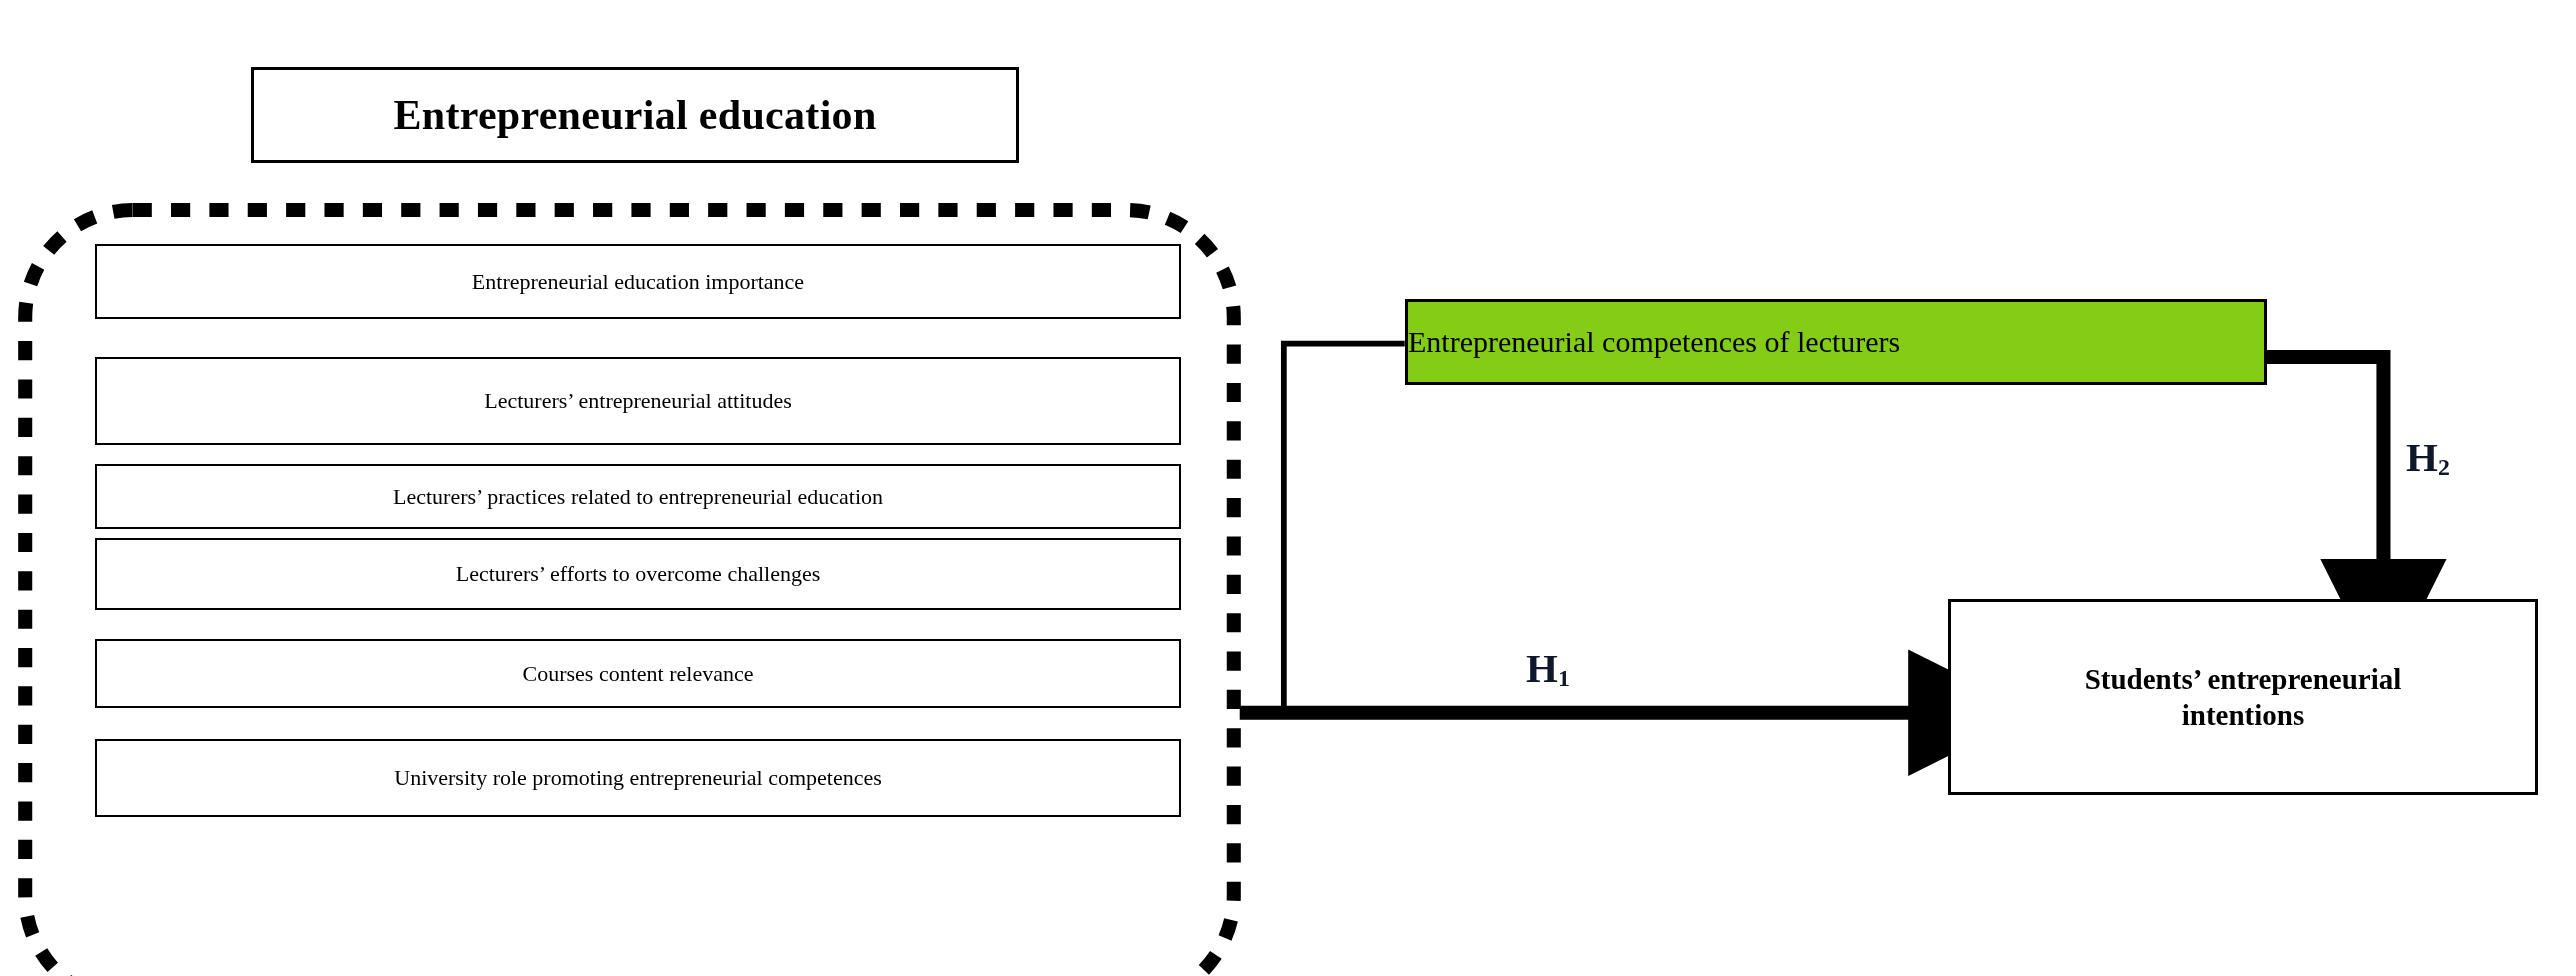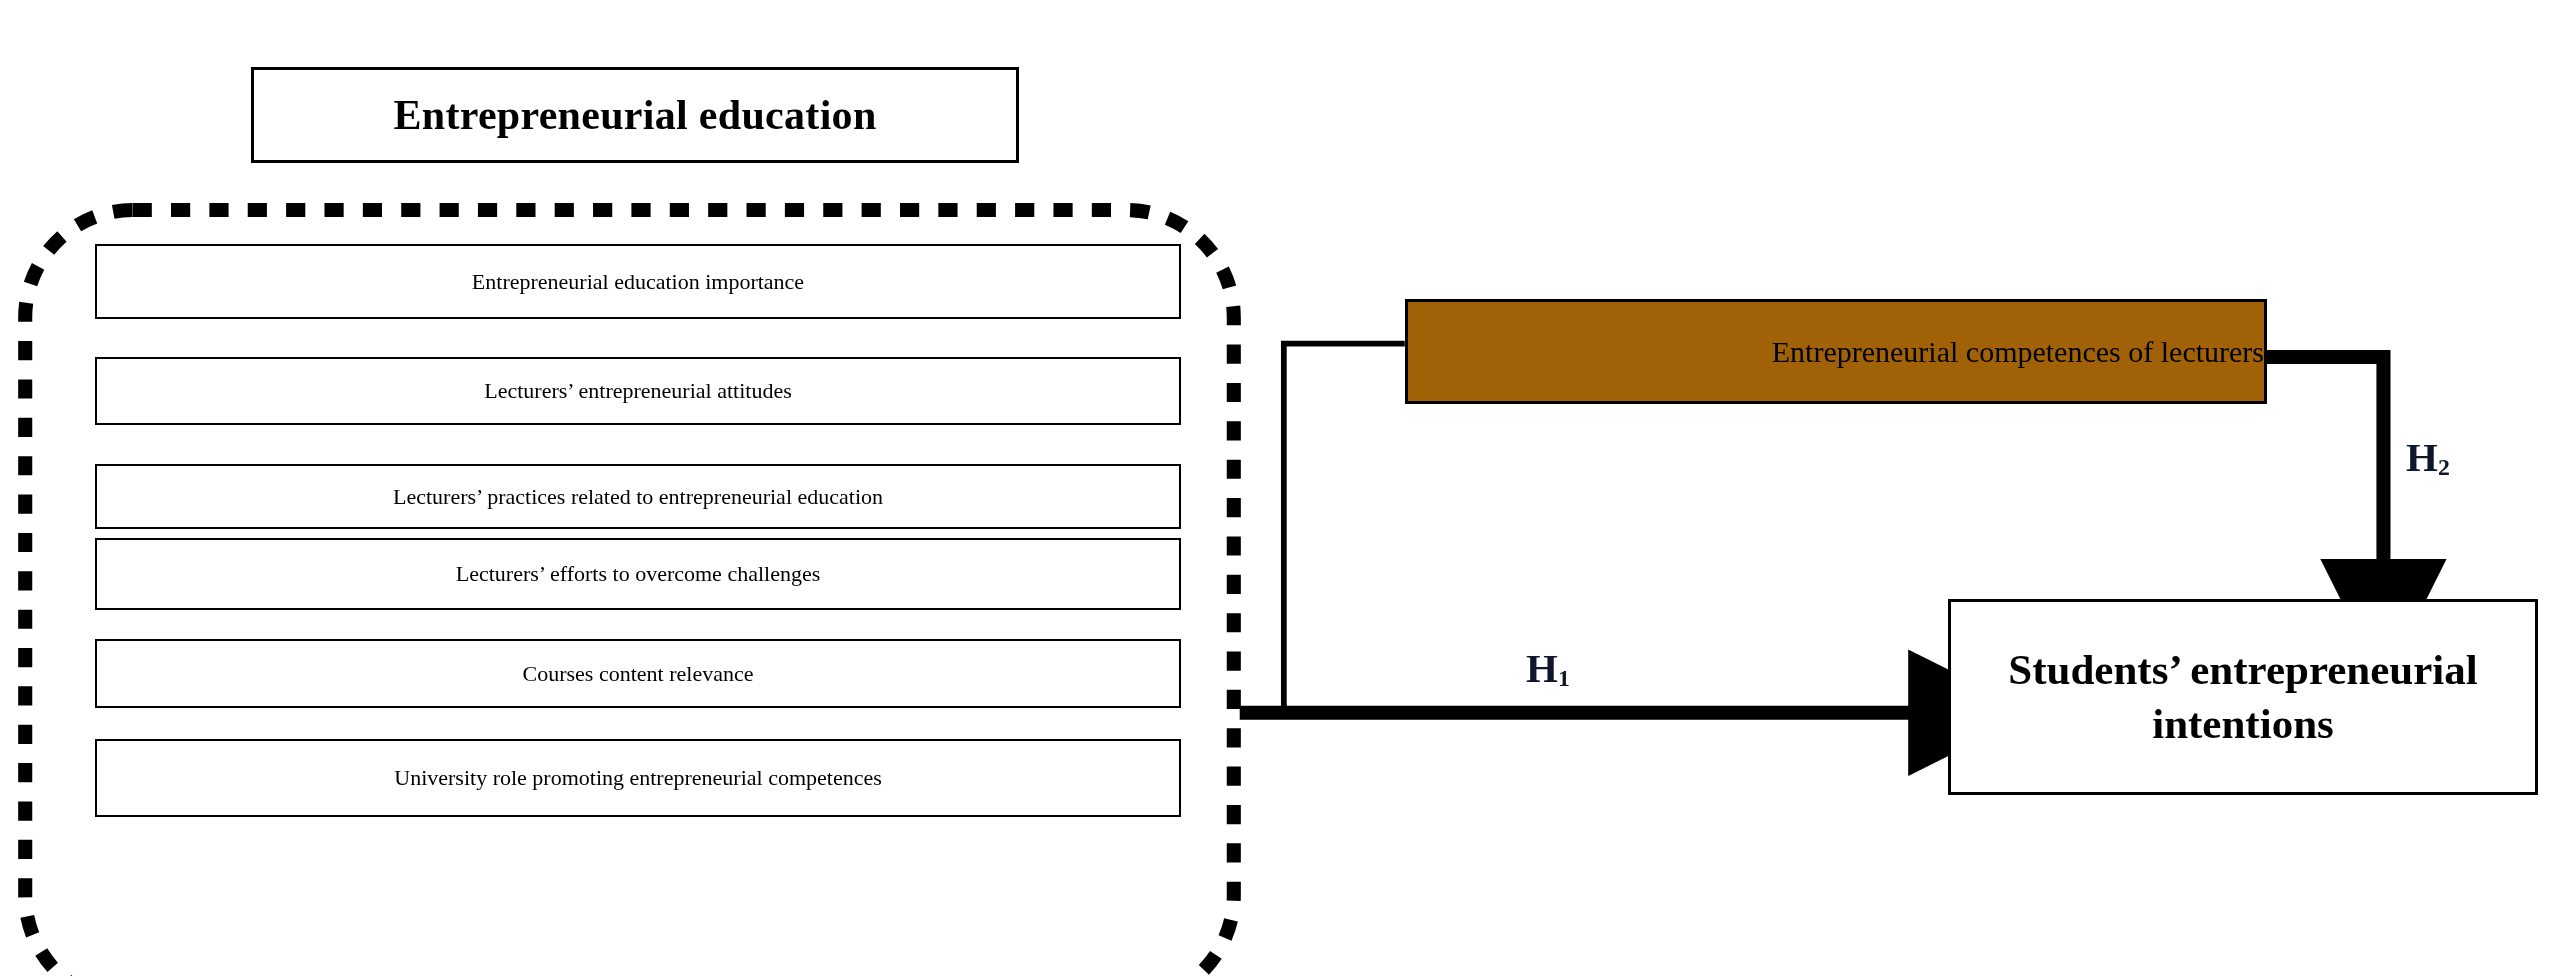--- a/index.html
+++ b/index.html
@@ -60,39 +60,39 @@
     align-items: center;
     justify-content: center;
   }
   .factor-box .label {
     font-size: 22px;
     color: #000000;
     white-space: nowrap;
     line-height: 1;
   }
   #factor-0 { top: 196px;  height: 75px; }
-  #factor-1 { top: 309px;  height: 68px; }
+  #factor-1 { top: 309px;  height: 88px; }
   #factor-2 { top: 416px;  height: 65px; }
   #factor-3 { top: 490px;  height: 72px; }
   #factor-4 { top: 591px;  height: 69px; }
   #factor-5 { top: 691px; height: 78px; }
 
   
   #competences-box {
     position: absolute;
     left: 1405px;
     top: 251px;
     width: 862px;
-    height: 105px;
+    height: 86px;
     border: 3.2px solid #000000;
     box-sizing: border-box;
-    background: #a16207;
-    display: flex;
-    align-items: center;
-    justify-content: flex-end;
+    background: #84cc16;
+    display: flex;
+    align-items: center;
+    justify-content: flex-start;
     z-index: 4;
   }
   #competences-box .label {
     font-size: 30px;
     color: #000000;
     white-space: nowrap;
   }
 
   #intentions-box {
     position: absolute;
@@ -103,21 +103,21 @@
     border: 3.2px solid #000000;
     box-sizing: border-box;
     background: #ffffff;
     display: flex;
     align-items: center;
     justify-content: center;
     text-align: center;
     z-index: 4;
   }
   #intentions-box .label {
-    font-size: 43px;
+    font-size: 29px;
     font-weight: bold;
     color: #000000;
     line-height: 1.25;
     padding: 0 16.6px;
   }
 
   
   #connectors {
     position: absolute;
     left: 0;

